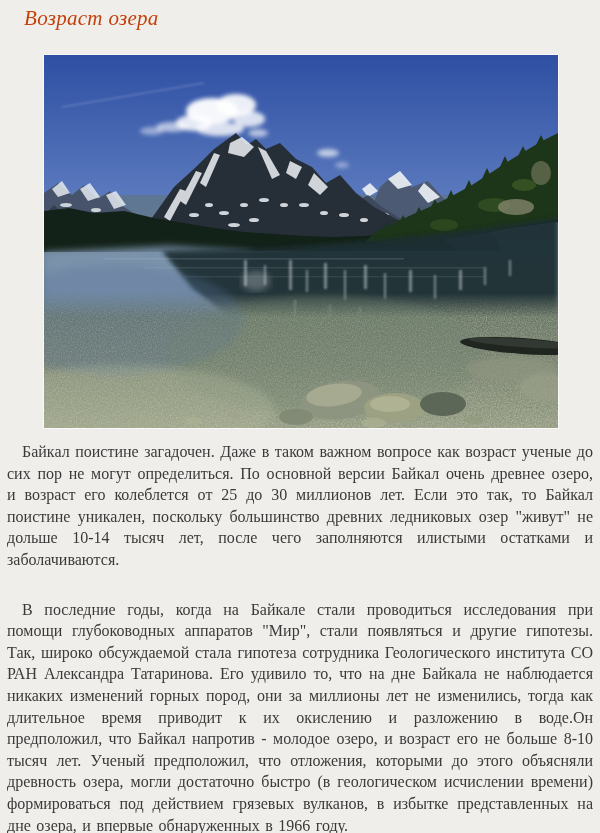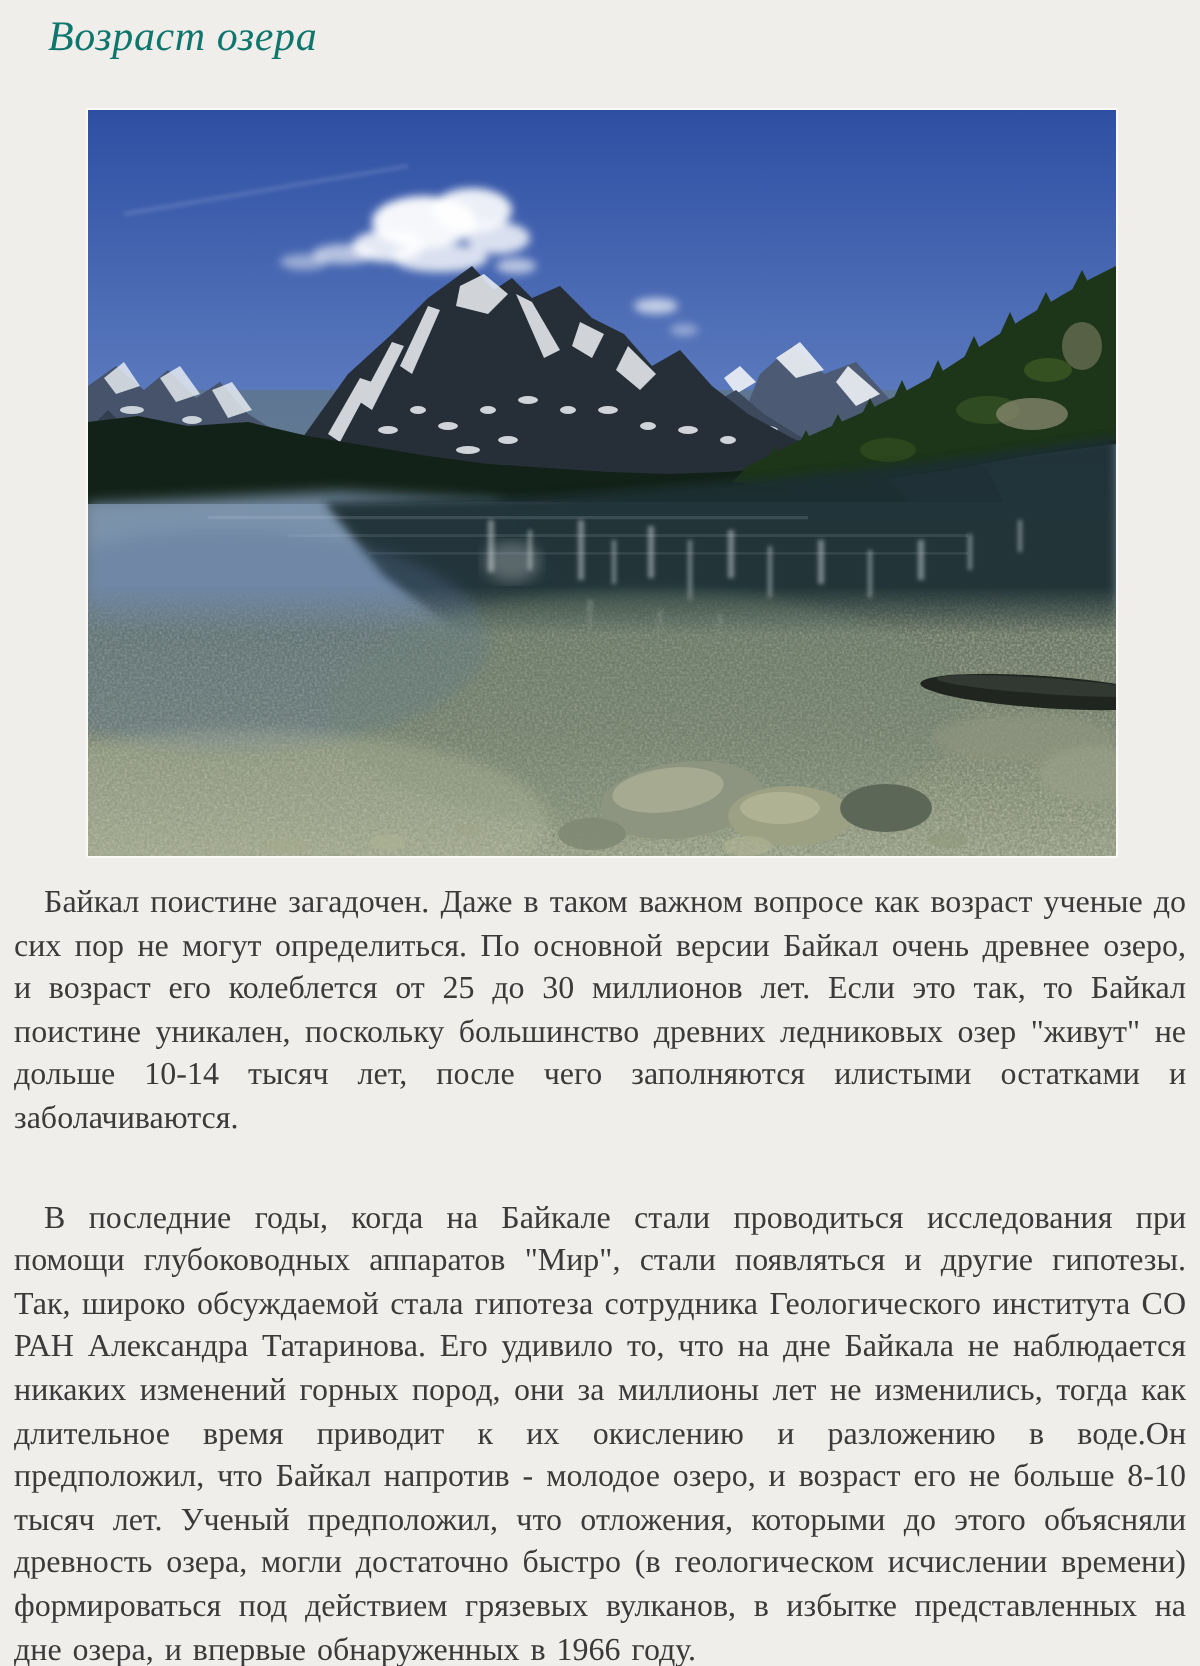--- a/index.html
+++ b/index.html
@@ -4,21 +4,21 @@
 <style>
   html,body{margin:0;padding:0;width:600px;height:833px;overflow:hidden;}
   body{
     background:#f0eeea;
     font-family:"Liberation Serif", serif;
     position:relative;
   }
   .page-title{
     position:absolute;left:24px;top:6px;margin:0;
     font-style:italic;font-weight:normal;
-    font-size:21px;letter-spacing:.3px;color:#0f766e;
+    font-size:21px;letter-spacing:.3px;color:#c2410c;
   }
   figure.photo{
     position:absolute;left:44px;top:55px;width:514px;height:373px;margin:0;
     box-shadow:0 0 0 1px rgba(255,255,255,.65);
     overflow:hidden;
   }
   figure.photo svg{display:block;width:100%;height:100%;}
   .body-text{position:absolute;left:7px;right:7px;top:441px;}
   .body-text p{
     margin:0;font-size:16px;line-height:21.6px;color:#3a3a3a;

